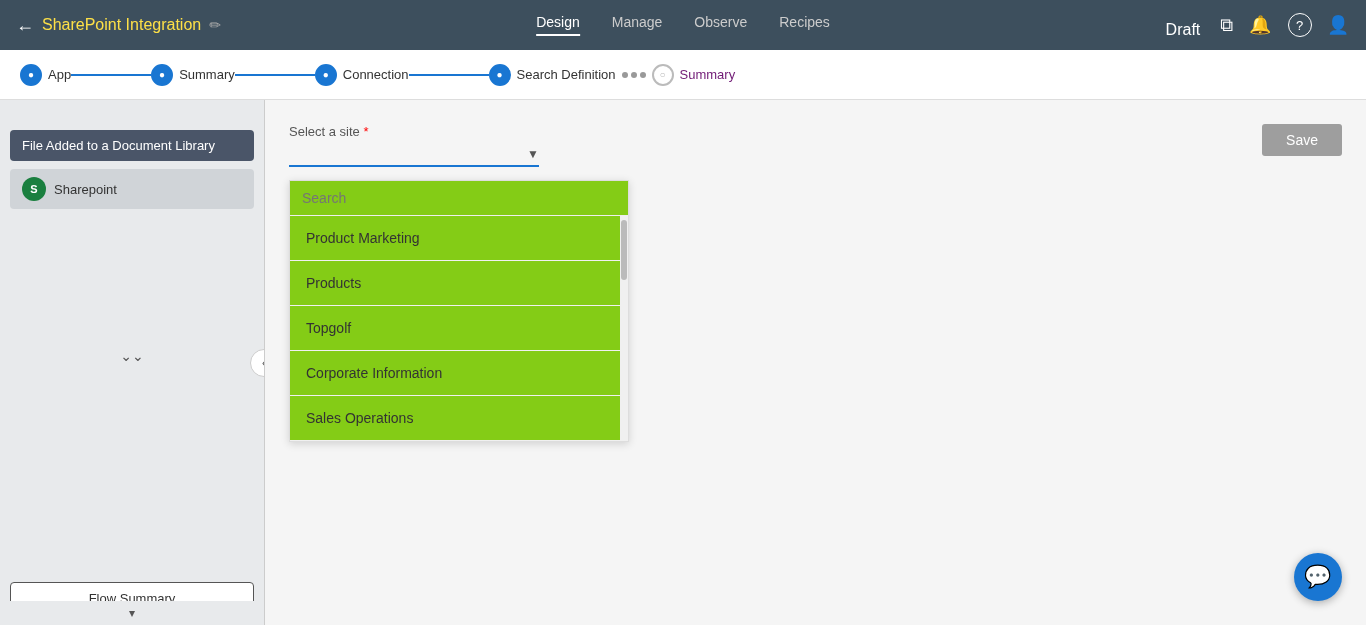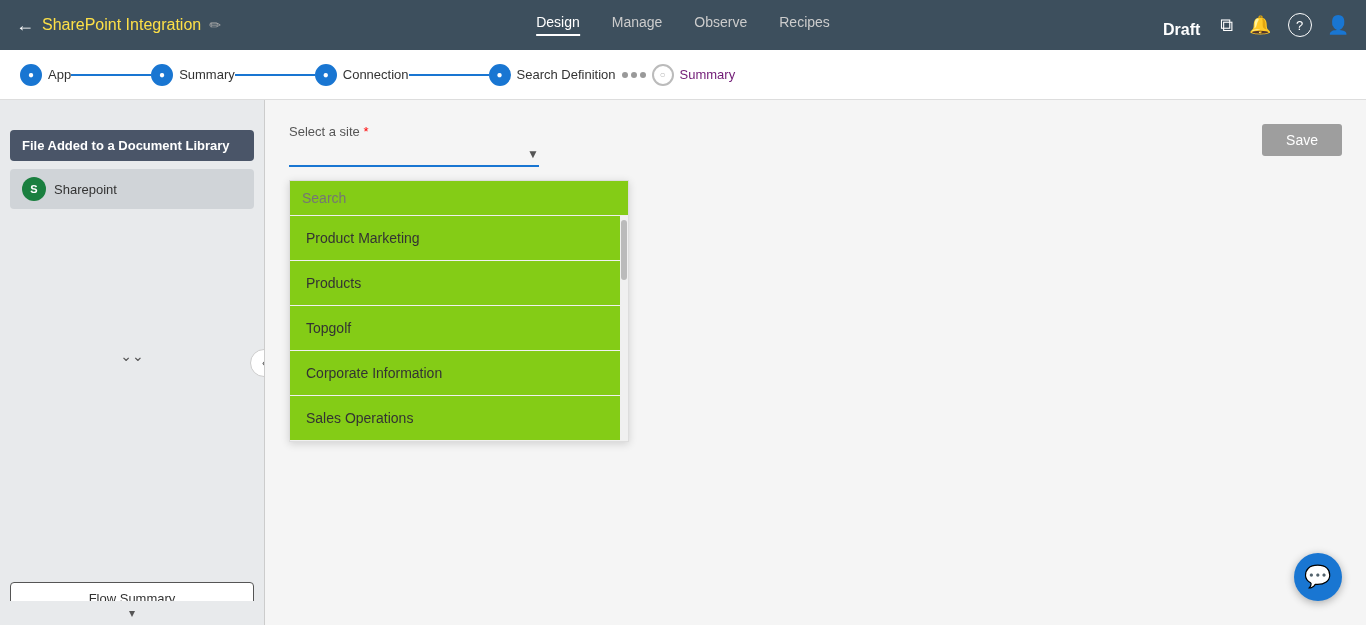--- a/index.html
+++ b/index.html
@@ -43,21 +43,21 @@
       font-size: 14px;
       cursor: pointer;
       padding-bottom: 4px;
     }
     .top-nav .nav-tab.active {
       color: white;
       border-bottom: 2px solid white;
     }
     .top-nav .draft-label {
       font-size: 16px;
-      font-weight: 700;
+      font-weight: 400;
       color: white;
       margin-right: 20px;
       margin-top: 9px;
     }
     .top-nav .nav-icons {
       display: flex;
       gap: 16px;
       align-items: center;
     }
     .top-nav .nav-icon {
@@ -148,21 +148,21 @@
       flex: 1;
       padding: 10px;
       margin-top: 10px;
     }
     .sidebar-card {
       background: #4a5568;
       color: white;
       border-radius: 4px;
       padding: 8px 12px;
       font-size: 13px;
-      font-weight: 700;
+      font-weight: 400;
       margin-bottom: 8px;
     }
     .sidebar-item {
       background: #d0d4d8;
       border-radius: 4px;
       padding: 8px 12px;
       display: flex;
       align-items: center;
       gap: 8px;
       cursor: pointer;

